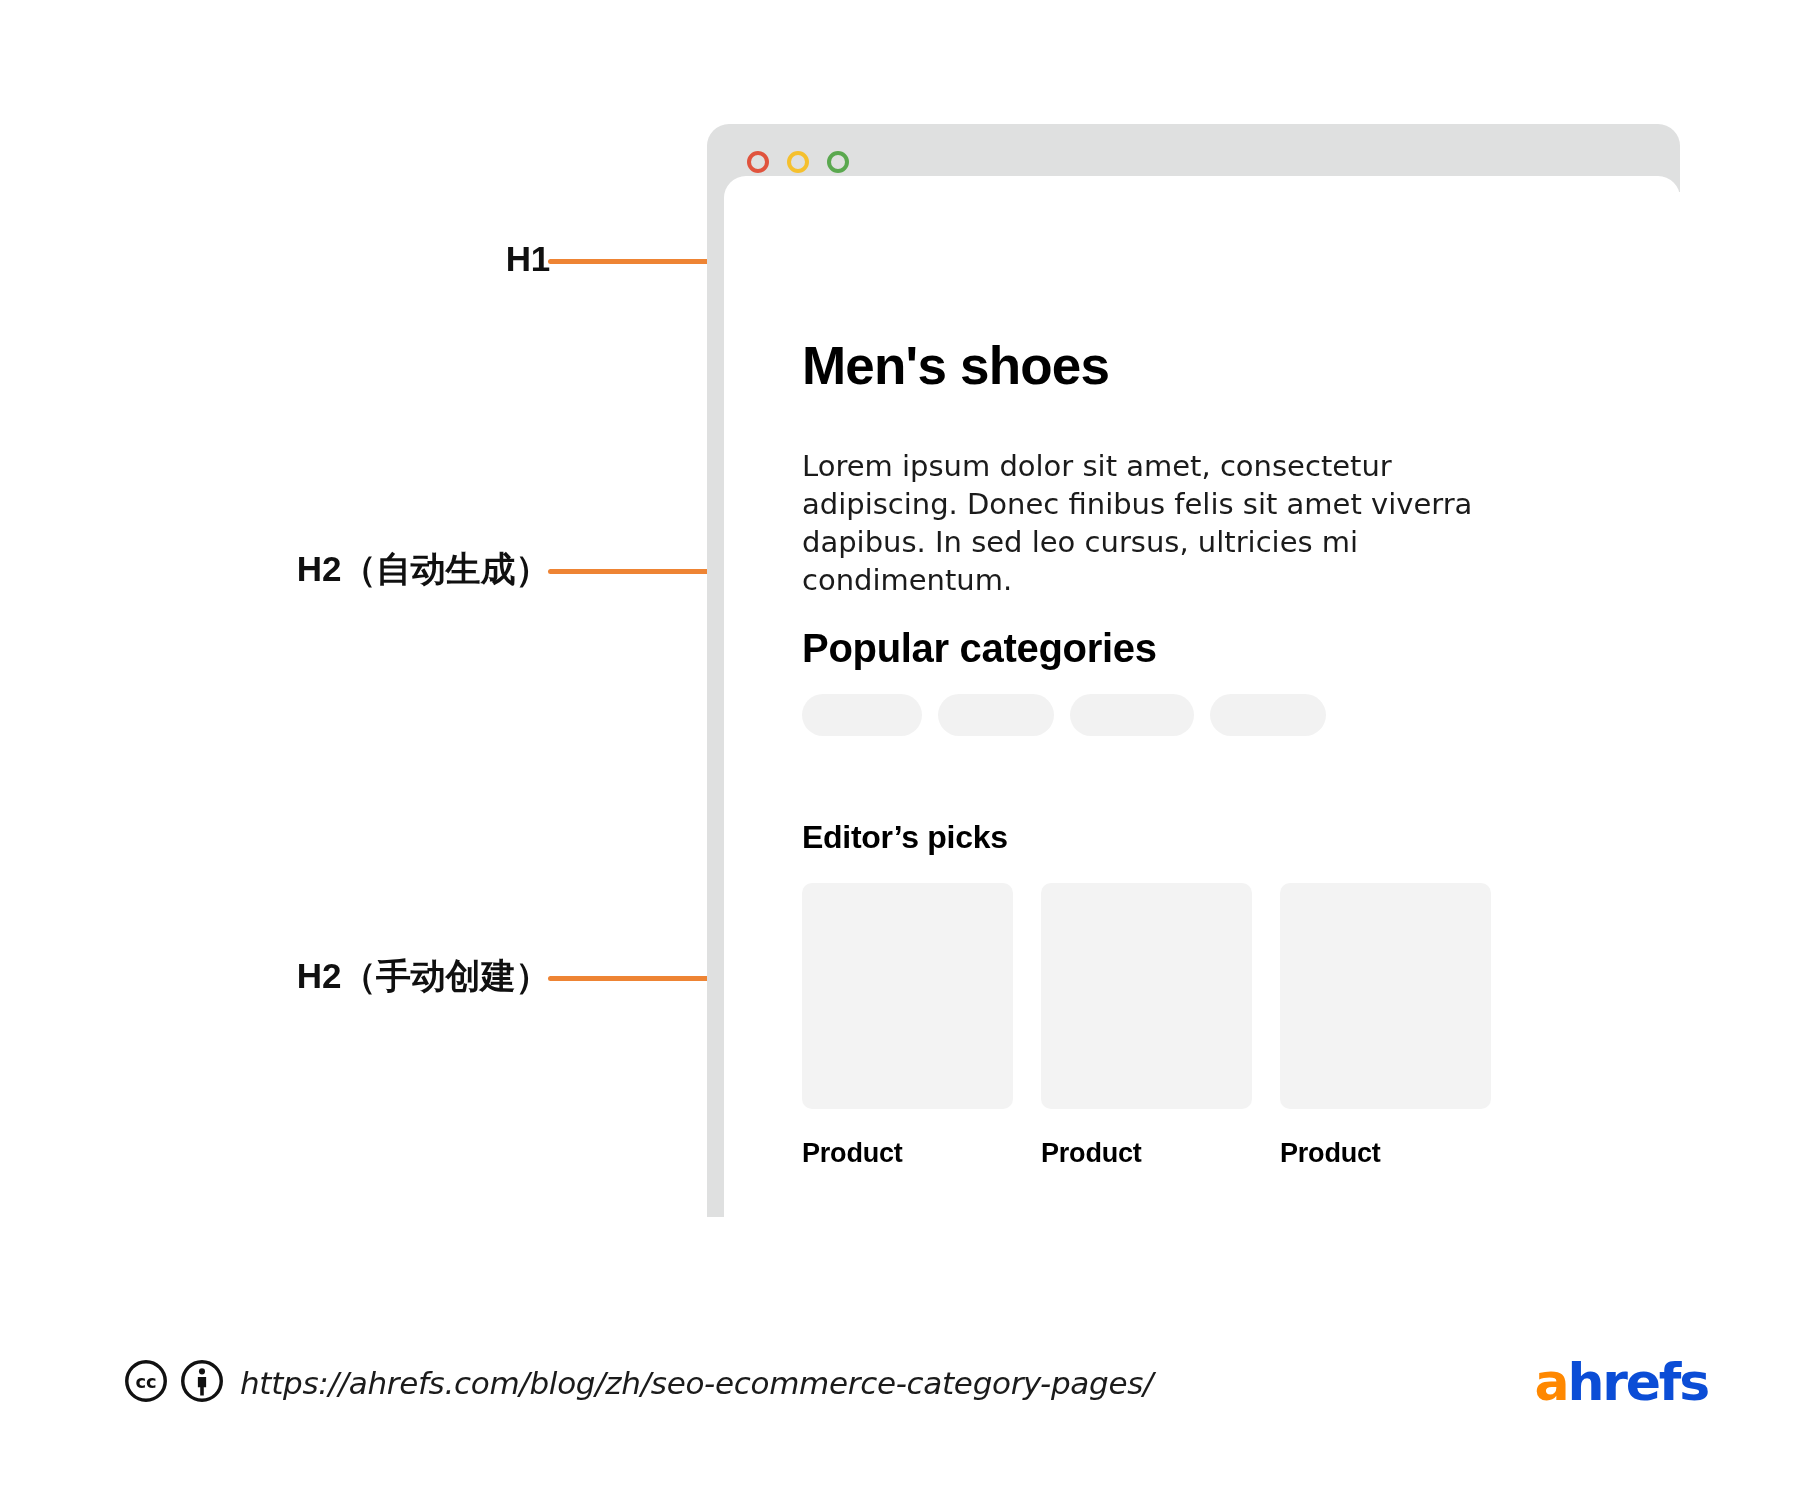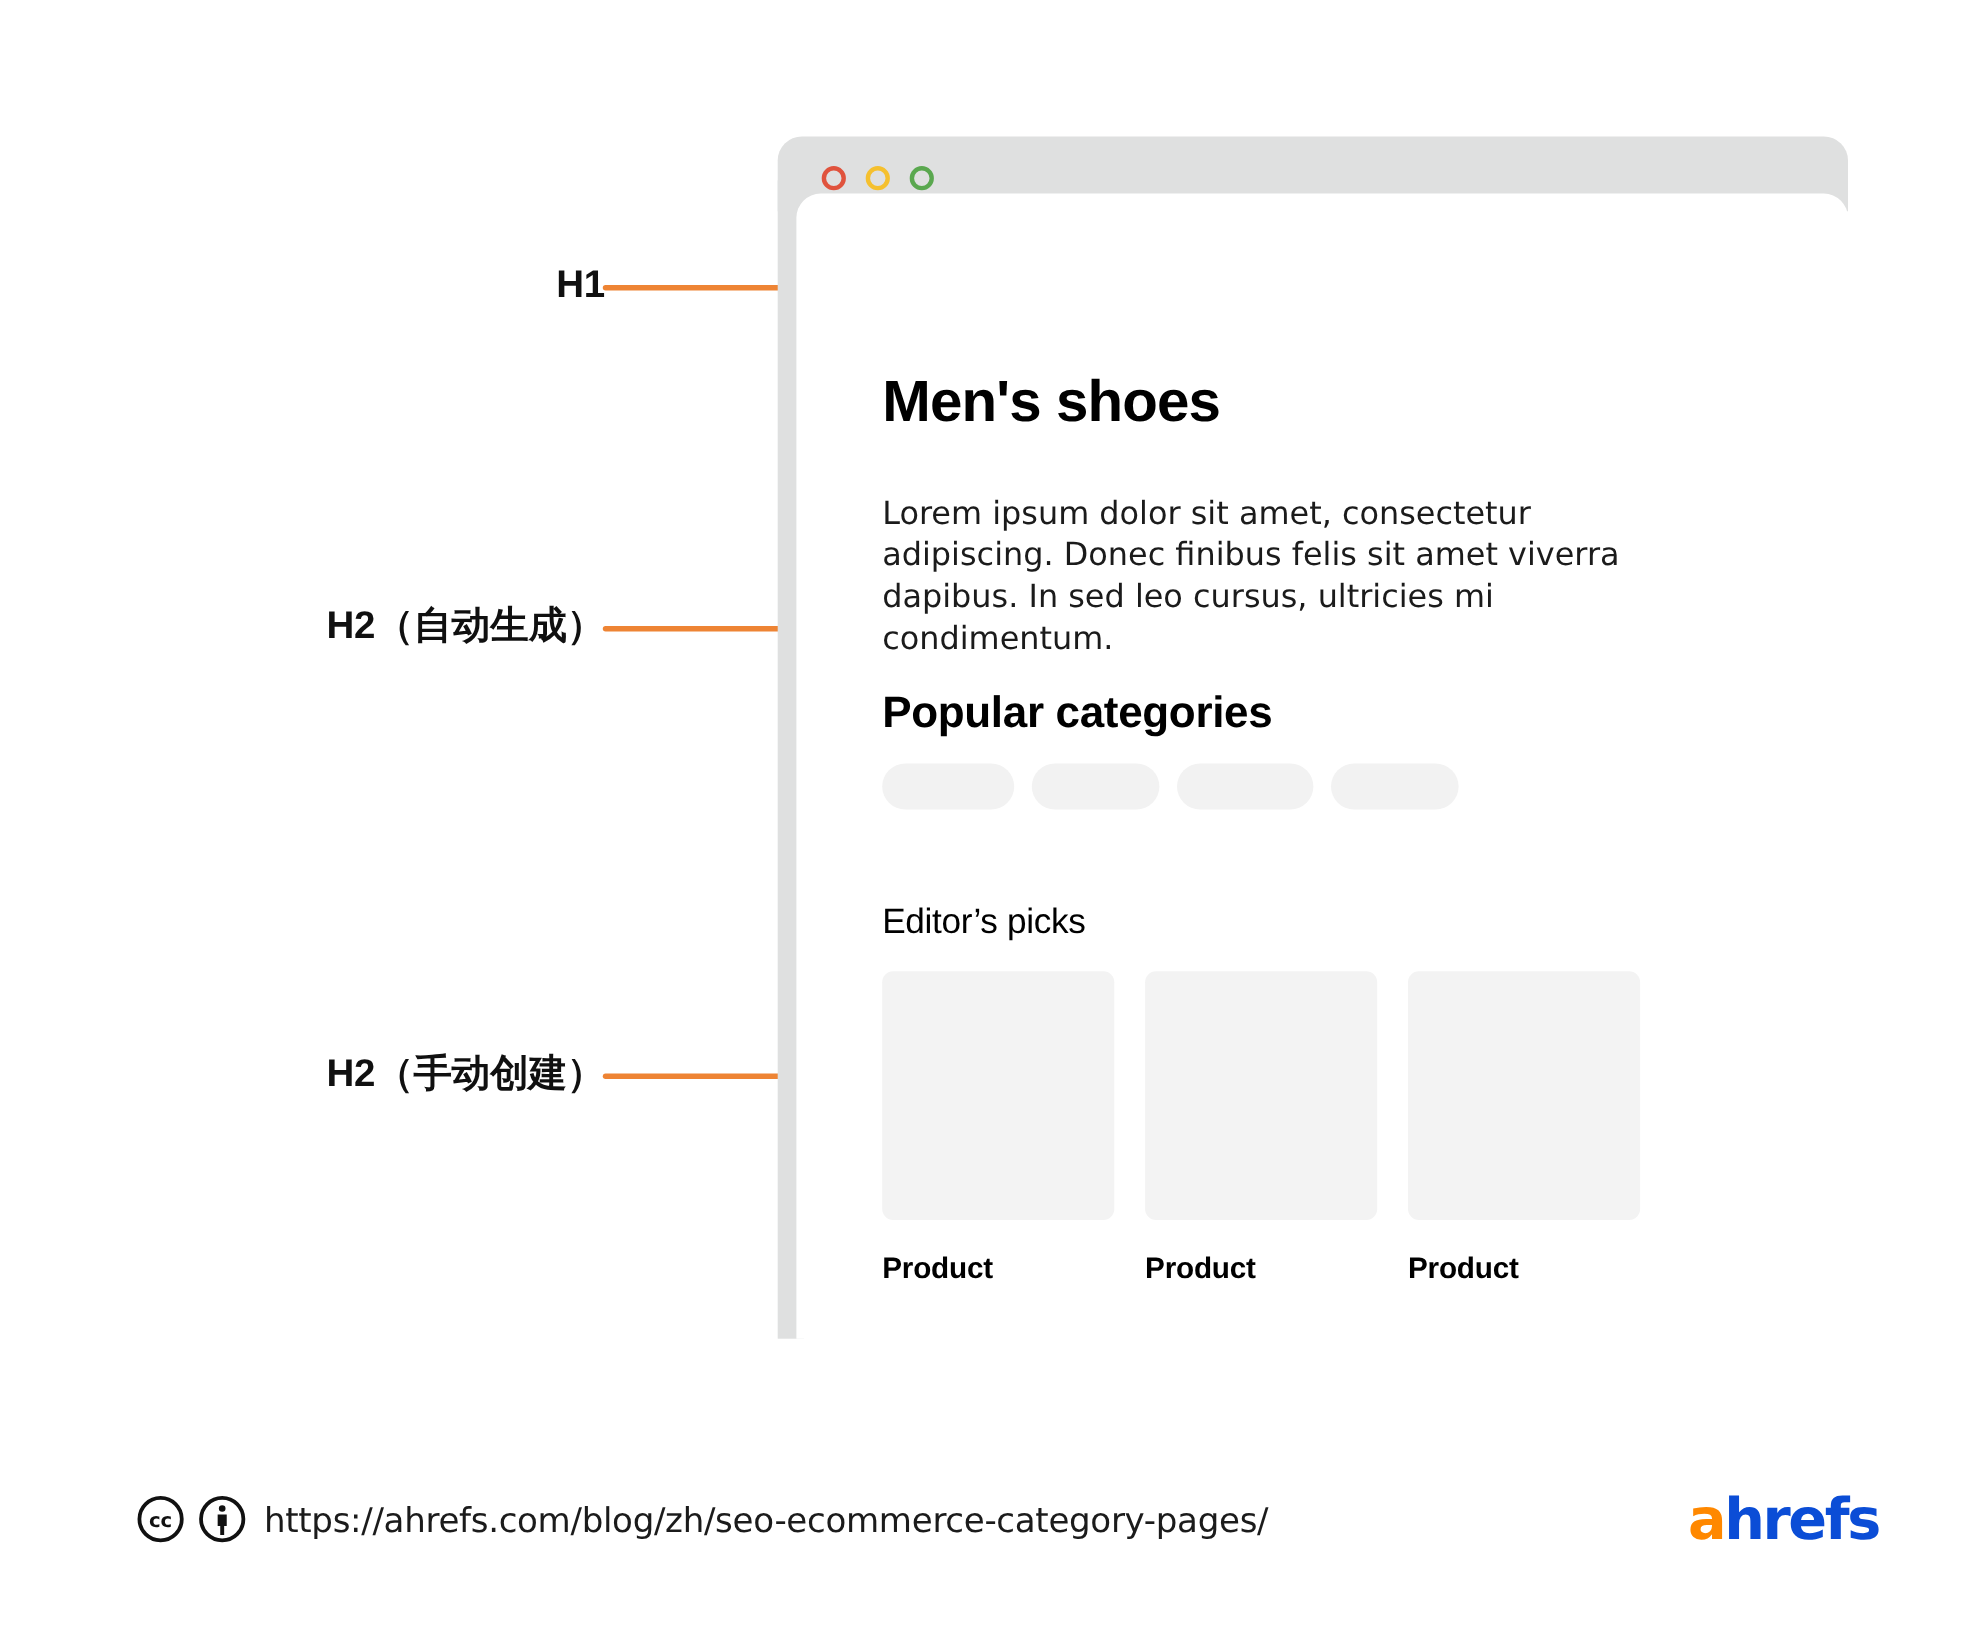--- a/index.html
+++ b/index.html
@@ -164,21 +164,21 @@
     height: 42px;
     background: #F2F2F2;
     border-radius: 21px;
   }
   #heading-editors {
     position: absolute;
     top: 645px;
     left: 0;
     margin: 0;
     font-size: 32px;
-    font-weight: 400;
+    font-weight: 700;
     color: #000000;
     letter-spacing: -0.3px;
     line-height: 1;
     white-space: nowrap;
   }
   #product-grid {
     position: absolute;
     top: 707px;
     left: 0;
     display: flex;
@@ -220,20 +220,21 @@
   }
   #footer-url {
     position: absolute;
     left: 240px;
     top: 21px;
     font-size: 31px;
     color: #1b1b1b;
     letter-spacing: -0.3px;
     font-family: "DejaVu Sans", "Liberation Sans", sans-serif;
     white-space: nowrap;
+    font-style: italic;
   }
   #ahrefs-logo {
     position: absolute;
     right: 92px;
     top: 12px;
     font-size: 52px;
     font-weight: 700;
     letter-spacing: -2.2px;
     line-height: 1;
     white-space: nowrap;

